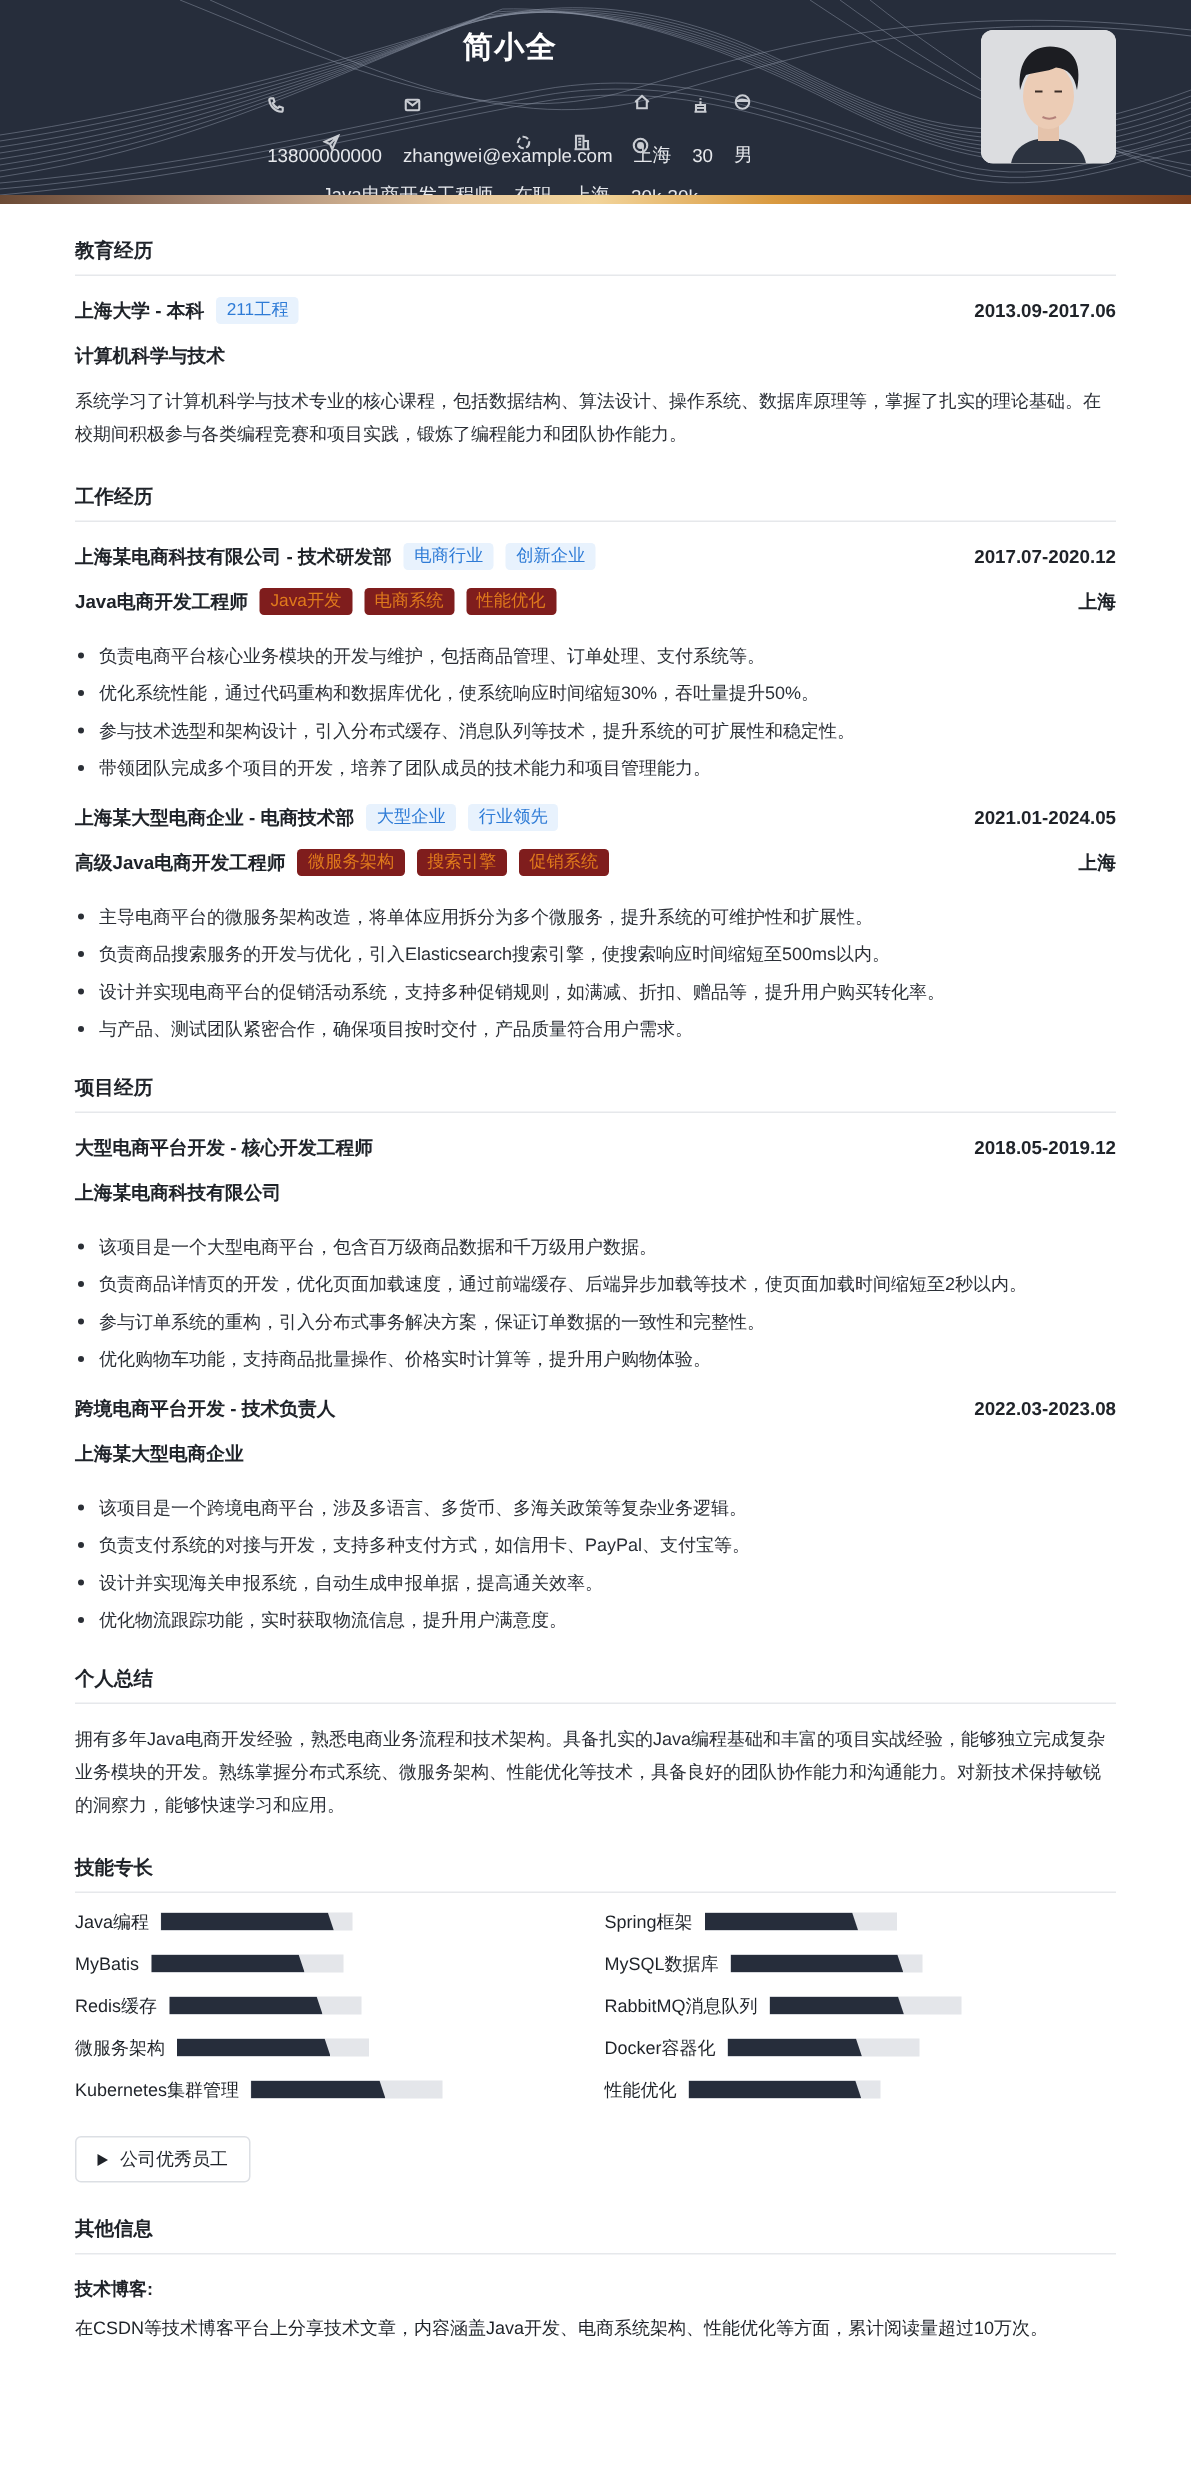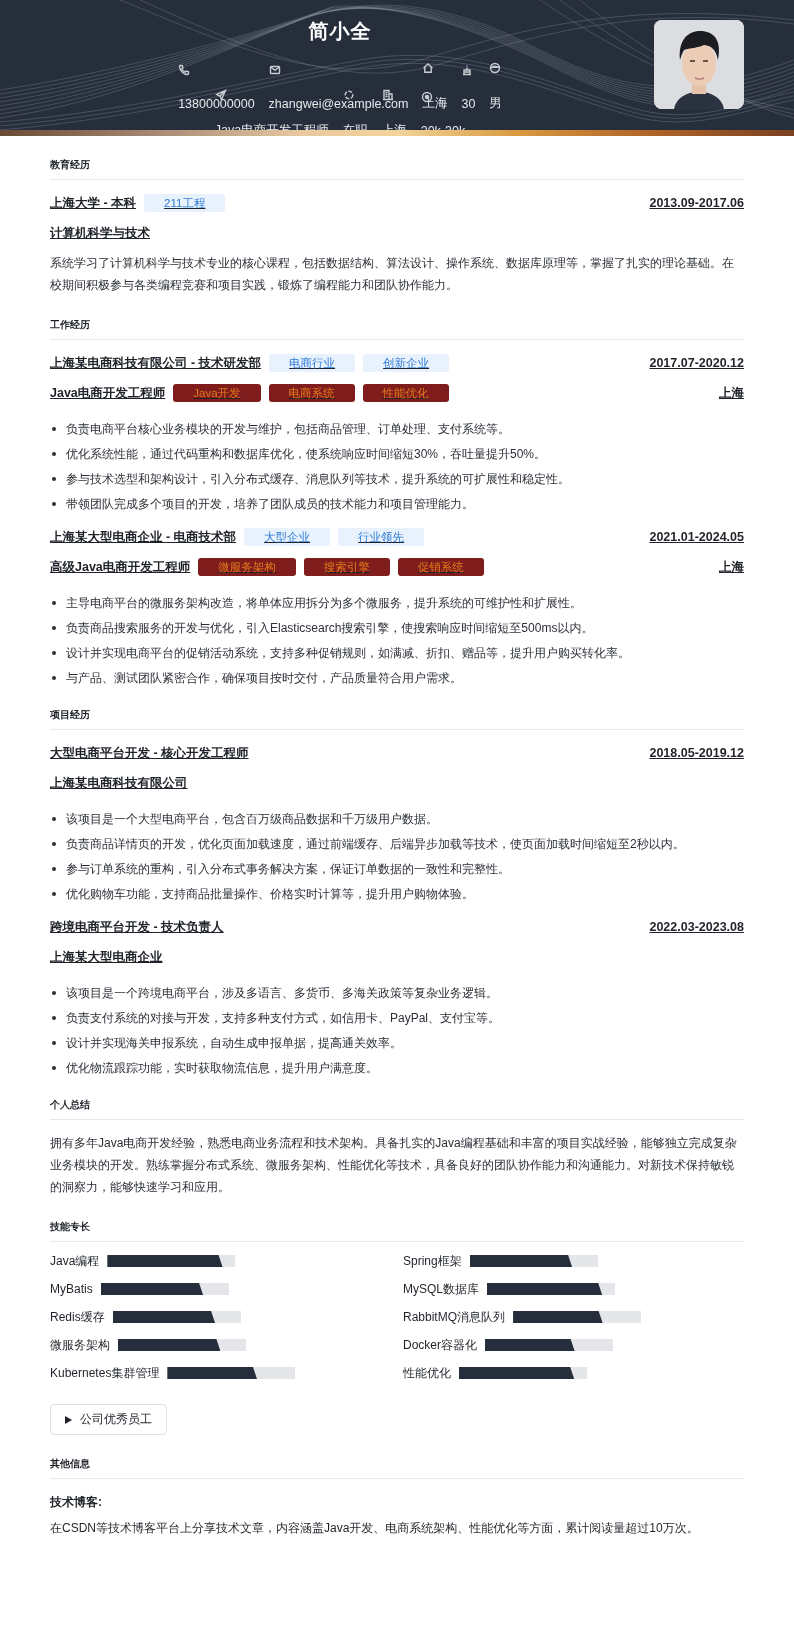--- a/index.html
+++ b/index.html
@@ -28,28 +28,28 @@
   .info-item { display: flex; align-items: flex-start; gap: 21px; flex-direction: column; }
   .info-item svg { width: 12px; height: 12px; stroke: #c9ccd2; fill: none; stroke-width: 1.4; }
   .avatar {
     position: absolute; top: 20px; left: 654px; width: 90px; height: 89px;
     border-radius: 8px; background: #dcdde0; overflow: hidden;
   }
 
   .main { padding: 0 50px 20px 50px; }
   .section { margin-top: 22px; }
   .section-title {
-    font-size: 10px; font-weight: bold; color: #1f2329; padding-bottom: 7px;
+    font-size: 13px; font-weight: bold; color: #1f2329; padding-bottom: 7px;
     border-bottom: 1px solid #e6e8eb; margin-bottom: 12px;
   }
-  .row { display: flex; justify-content: space-between; align-items: center; height: 22px; margin-bottom: 8px; text-decoration: underline; }
+  .row { display: flex; justify-content: space-between; align-items: center; height: 22px; margin-bottom: 8px; }
   .row-left { display: flex; align-items: center; gap: 8px; }
   .strong { font-weight: bold; font-size: 12.5px; color: #1f2329; }
   .date { font-weight: bold; font-size: 12.5px; color: #1f2329; }
-  .tag { font-size: 11.5px; padding: 2px 20px; border-radius: 3px; line-height: 14px; }
+  .tag { font-size: 11.5px; padding: 2px 7px; border-radius: 3px; line-height: 14px; }
   .tag.blue { background: #e8f2fd; color: #2e7bd6; }
   .tag.orange { background: #7f1d1d; color: #e07a1c; }
   .para { font-size: 12px; line-height: 22px; color: #2b2f36; }
   ul.bullets { list-style: none; margin-top: 17px; }
   ul.bullets li { position: relative; padding-left: 16px; font-size: 12px; line-height: 16px; margin-bottom: 9px; color: #2b2f36; }
   ul.bullets li::before { content: ""; position: absolute; left: 2px; top: 6px; width: 4px; height: 4px; border-radius: 50%; background: #2b2f36; }
   .entry { margin-bottom: 14px; }
 
   .skills { display: grid; grid-template-columns: 353px 353px; row-gap: 14px; margin-top: 4px; }
   .skill { display: flex; align-items: center; gap: 8px; height: 14px; }

